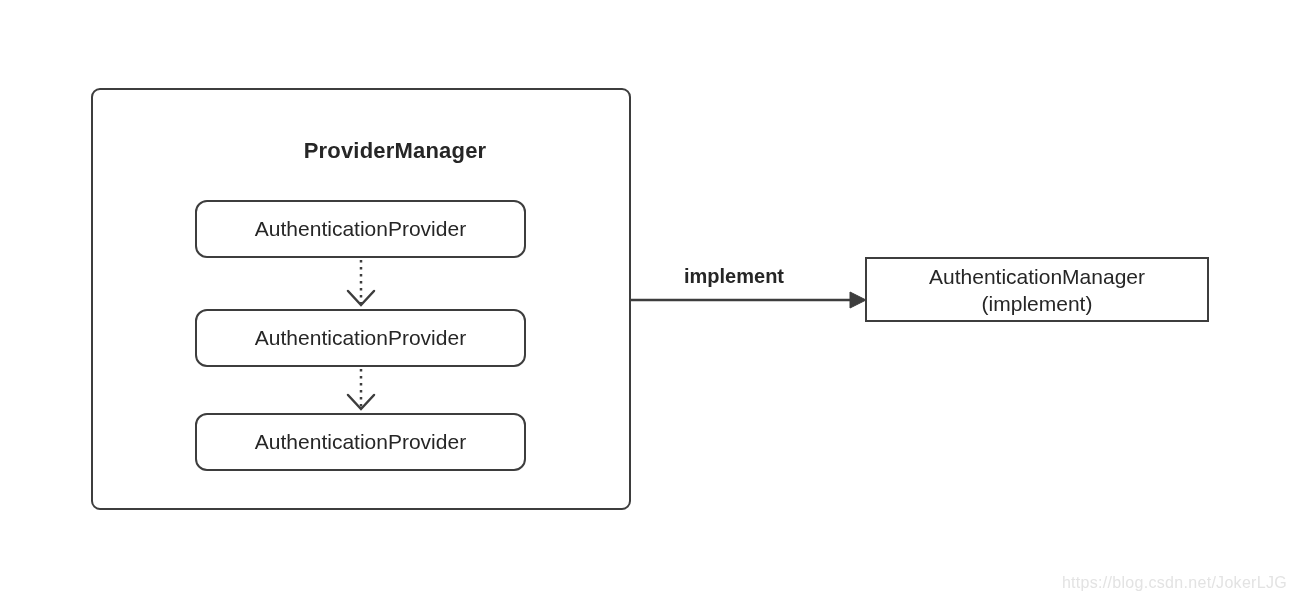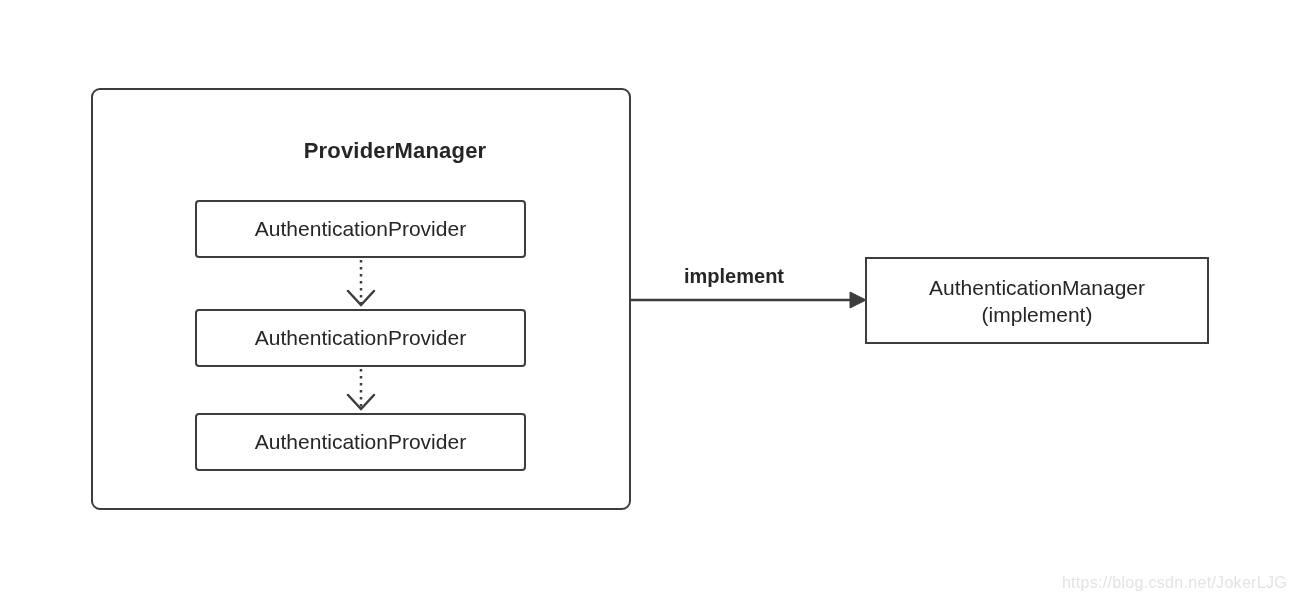--- a/index.html
+++ b/index.html
@@ -36,38 +36,38 @@
     font-weight: bold;
     color: var(--text, #262626);
     letter-spacing: 0.2px;
   }
   .provider-box {
     position: absolute;
     left: 195px;
     width: 331px;
     height: 58px;
     border: 2.5px solid var(--border, #3d3d3d);
-    border-radius: 4px;
+    border-radius: 12px;
     background: var(--background, #ffffff);
     box-sizing: border-box;
     display: flex;
     align-items: center;
     justify-content: center;
     font-size: 21px;
     color: var(--text, #262626);
   }
   .provider-box.p1 { top: 200px; }
   .provider-box.p2 { top: 309px; }
   .provider-box.p3 { top: 413px; }
   .manager-box {
     position: absolute;
     left: 865px;
     top: 257px;
     width: 344px;
-    height: 87px;
+    height: 65px;
     border: 2.5px solid var(--border, #3d3d3d);
     background: var(--background, #ffffff);
     box-sizing: border-box;
     display: flex;
     flex-direction: column;
     align-items: center;
     justify-content: center;
     font-size: 21px;
     line-height: 27px;
     color: var(--text, #262626);

